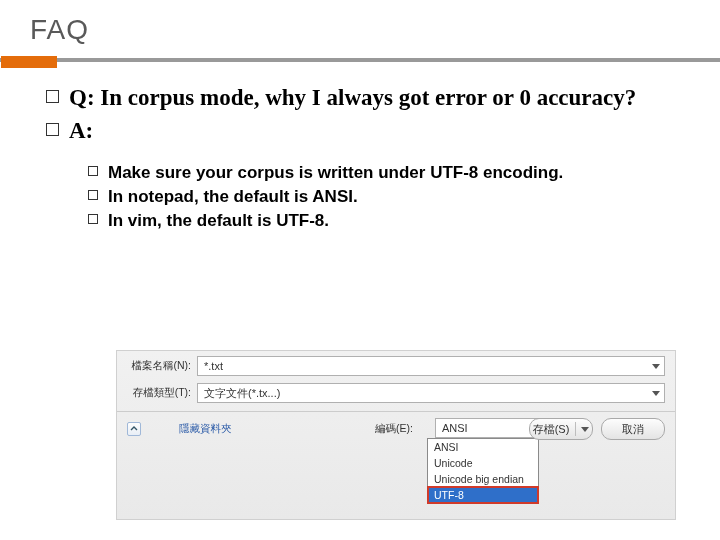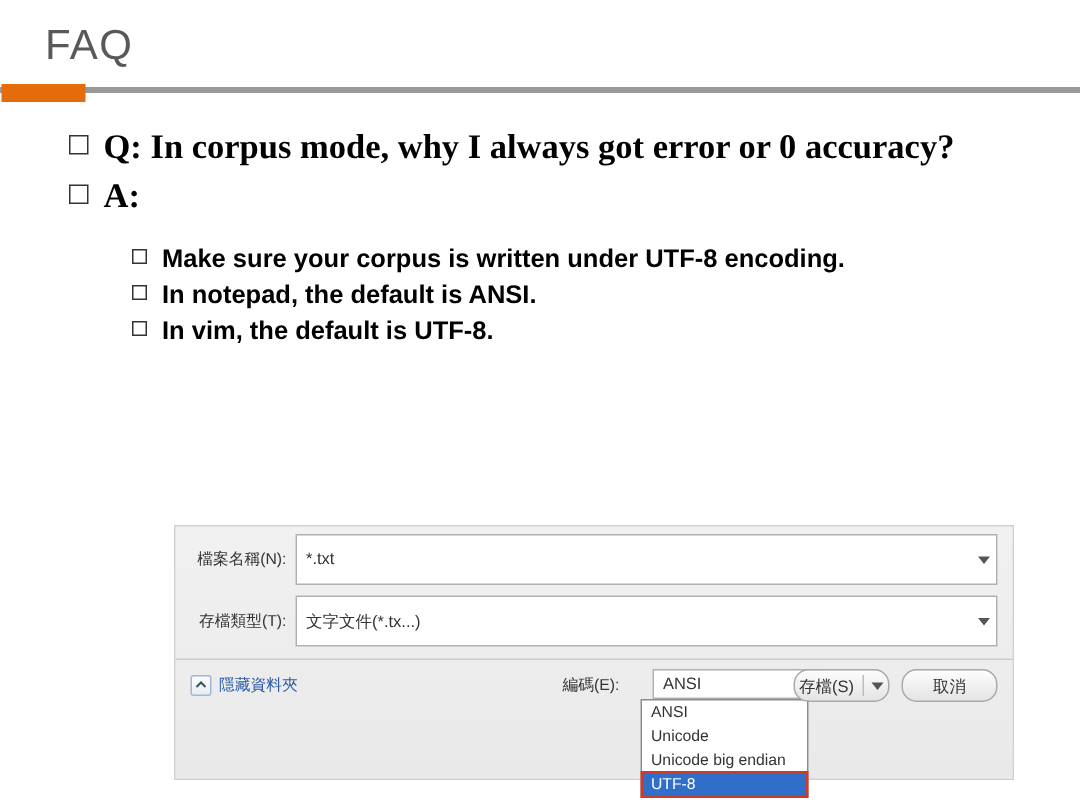--- a/index.html
+++ b/index.html
@@ -102,21 +102,21 @@
   }
   .dlg-label {
     width: 70px;
     text-align: right;
     font-size: 10.5px;
     color: #333;
     padding-right: 6px;
   }
   .combo {
     flex: 1;
-    height: 34px;
+    height: 20px;
     background: #fff;
     border: 1px solid #b0b0b0;
     display: flex;
     align-items: center;
     justify-content: space-between;
     padding: 0 4px 0 6px;
     font-size: 11px;
   }
   .combo .arrow {
     width: 0; height: 0;
@@ -133,20 +133,21 @@
     display: flex;
     align-items: center;
     padding: 10px 10px 0 10px;
     position: relative;
   }
   .hide-folders {
     display: flex;
     align-items: center;
     font-size: 10.5px;
     color: #2a5aa7;
+    gap: 33px;
   }
   .hide-folders .chev {
     width: 14px; height: 14px;
     border: 1px solid #a0b8d8;
     border-radius: 2px;
     margin-right: 5px;
     display: flex;
     align-items: center;
     justify-content: center;
     background: linear-gradient(#fdfdfd,#e8eef6);

